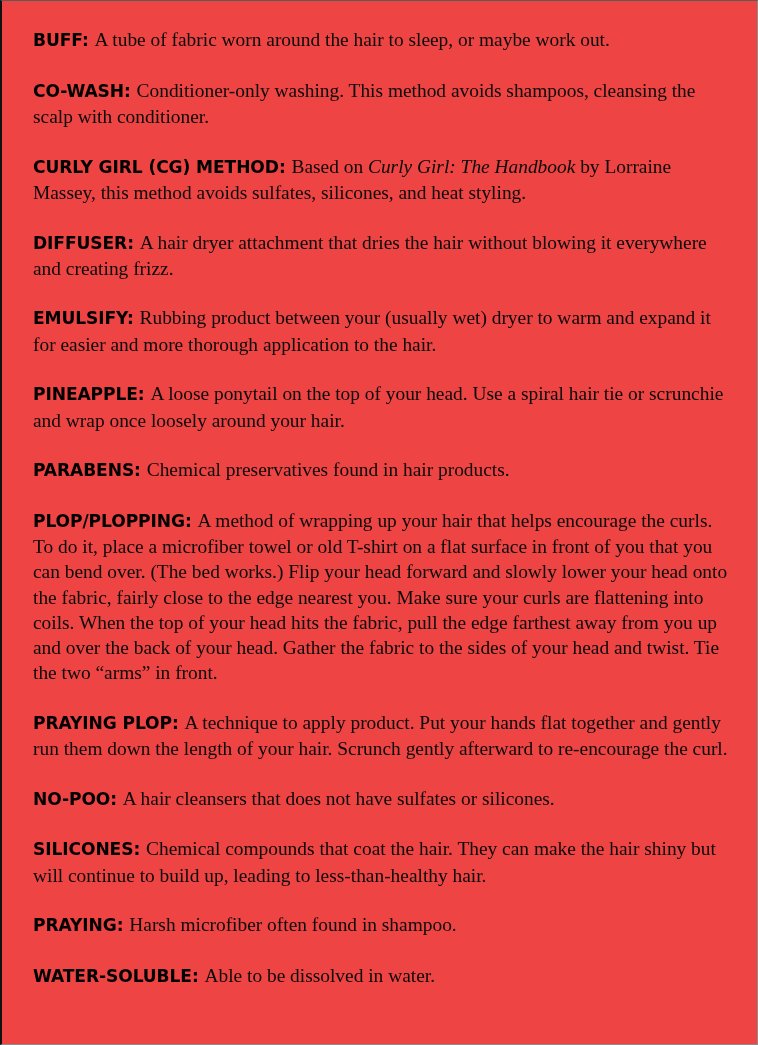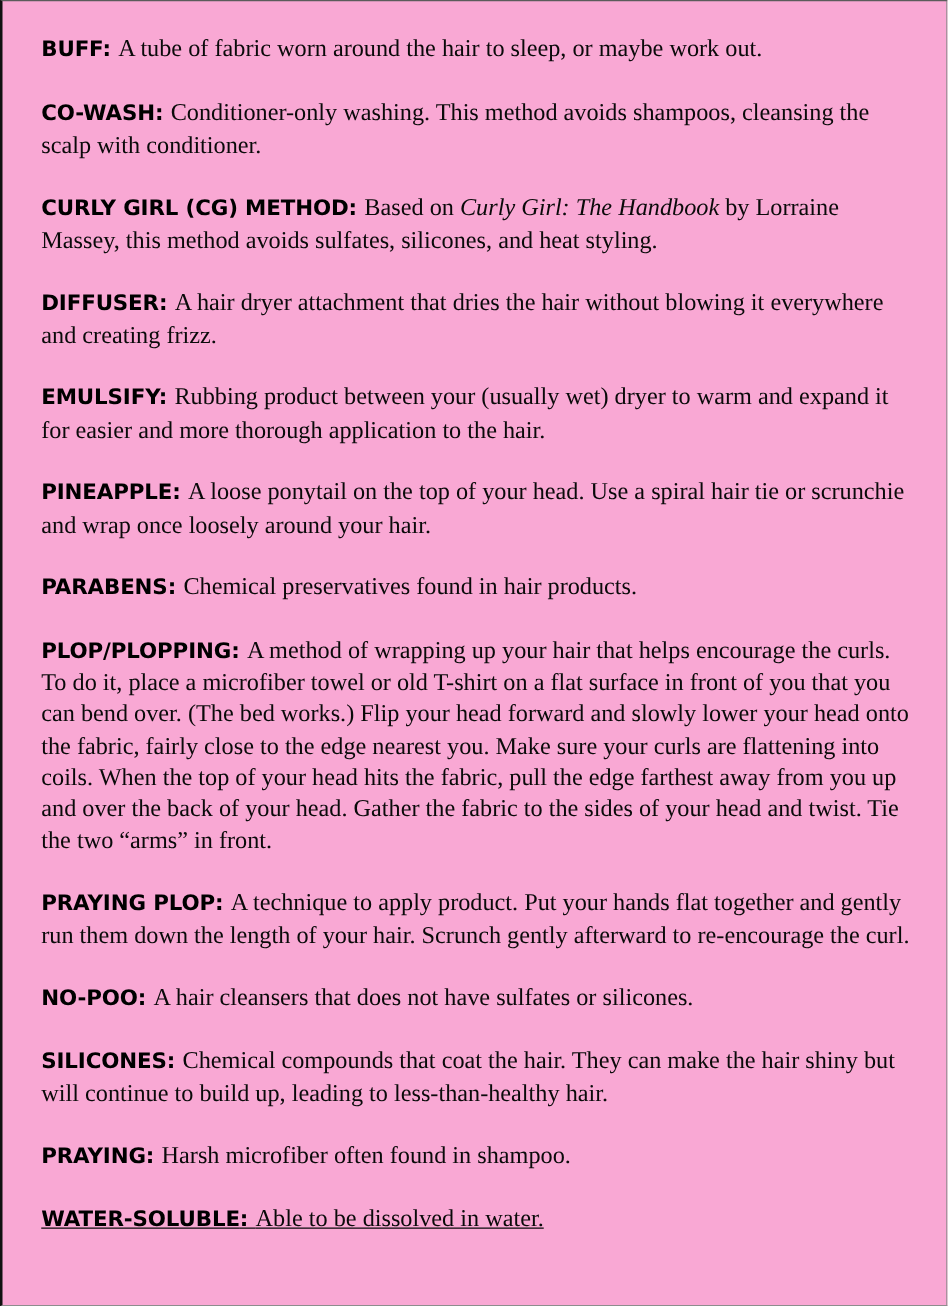--- a/index.html
+++ b/index.html
@@ -7,21 +7,21 @@
     margin: 0;
     padding: 0;
     background: #ffffff;
   }
 
   .page {
     position: relative;
     width: 758px;
     height: 1045px;
     box-sizing: border-box;
-    background: #f9a8d4;
+    background: #ef4444;
     overflow: hidden;
     border-left: 2px solid #111111;
     border-top: 1px solid #5b5b5b;
     border-right: 1px solid #8d8d8d;
     border-bottom: 1px solid #8d8d8d;
   }
 
   .glossary {
     position: absolute;
     left: 31px;
@@ -34,21 +34,20 @@
     font-family: "Liberation Serif", "DejaVu Serif", serif;
     font-size: 19.4px;
     line-height: 25.2px;
     color: #0a0a0a;
     text-align: left;
     -webkit-font-smoothing: antialiased;
   }
 
   .entry:last-child {
     margin-bottom: 16px;
-    text-decoration: underline;
   }
 
   .term {
     font-family: "DejaVu Sans", "Liberation Sans", sans-serif;
     font-weight: bold;
     font-size: 17.1px;
     letter-spacing: -0.1px;
     color: #000000;
   }
 

